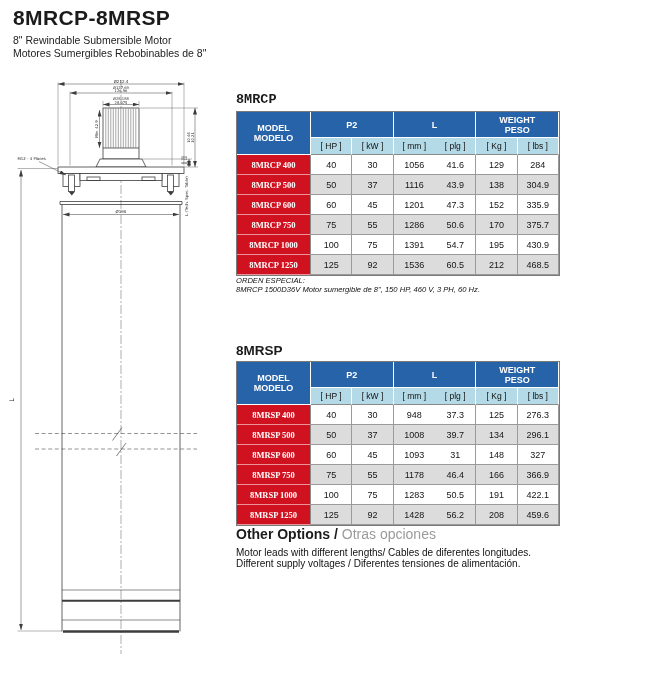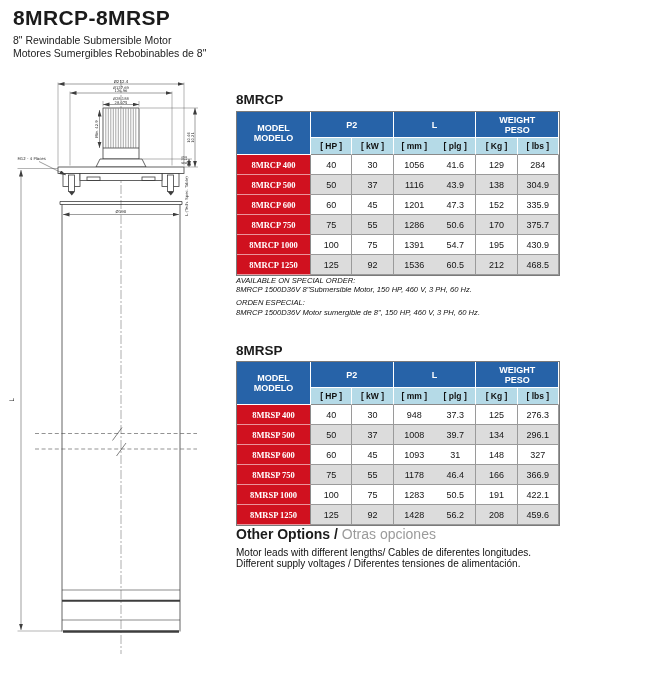--- a/index.html
+++ b/index.html
@@ -10,31 +10,31 @@
   .hdr h1{margin:0;font-size:21px;font-weight:700;letter-spacing:.4px;color:#1b1b1b;}
   .hdr .sub{font-size:10.5px;line-height:12.5px;color:#222;}
   .hdr .sub:first-of-type{margin-top:4px;}
   
   svg.drawing{position:absolute;left:0;top:0;width:230px;height:700px;}
   svg.drawing text{font-family:"DejaVu Sans",sans-serif;fill:#2b2b2b;}
   
   .rcol{position:absolute;left:236px;top:0;width:322px;}
   .rcol > *{position:absolute;left:0;}
   .tbl-title{font-size:13.5px;font-weight:700;color:#1b1b1b;}
-  #title0{top:92px;} #title1{top:343px;}
+  #title0{top:92px;font-family:Liberation Mono, monospace;} #title1{top:343px;}
   #t0{top:111px;} #t1{top:361px;}
   .grid{display:grid;width:322px;grid-template-columns:74px repeat(6,1fr);
         grid-template-rows:26px 17px repeat(6,20px);
         border:1px solid #7a7a7a;background:#fff;}
   .grid div{display:flex;align-items:center;justify-content:center;text-align:center;}
   .hd{background:#2763A8;color:#fff;font-weight:700;font-size:9px;
       border-right:1px solid #fff;border-bottom:1px solid #fff;flex-direction:column;line-height:10px;}
   .hd-model{grid-row:1/3;grid-column:1;}
   .hd-group{grid-column:span 2;}
-  .hd-unit{background:#B5DAE7;color:#111;font-weight:700;font-size:8.5px;
+  .hd-unit{background:#B5DAE7;color:#111;font-weight:400;font-size:8.5px;
            border-right:1px solid #fff;border-bottom:1px solid #8a8a8a;}
   .mc{background:#D0111F;color:#fff;font-weight:700;font-size:8.5px;
       border-right:1px solid #8a8a8a;border-bottom:1px solid rgba(255,255,255,.55);font-family:Liberation Serif, serif;}
   .dc{background:#fff;font-size:9px;color:#151515;
       border-right:1px solid #9a9a9a;border-bottom:1px solid #9a9a9a;}
   .dc.alt{background:#DCDCDC;text-align:center;}
   .grid div:nth-child(7n){border-right:none;}
   
   .notes{top:276px;width:322px;}
   .notes p{margin:0 0 4px 0;font-style:italic;font-size:7.6px;line-height:9.2px;color:#111;}
@@ -193,22 +193,20 @@
           <div class="dc alt">125</div>
           <div class="dc alt">92</div>
           <div class="dc alt">1536</div>
           <div class="dc alt">60.5</div>
           <div class="dc alt">212</div>
           <div class="dc alt">468.5</div>
         </div>
       </div>
 
     <div class="notes">
-      <p><span>AVAILABLE ON SPECIAL ORDER:</span><br>
-        <span>8MRCP 1500D36V 8"Submersible Motor, 150 HP, 460 V, 3 PH, 60 Hz.</span></p>
       <p><span>ORDEN ESPECIAL:</span><br>
         <span>8MRCP 1500D36V Motor sumergible de 8", 150 HP, 460 V, 3 PH, 60 Hz.</span></p>
     </div>
 
     <div class="tbl-title" id="title1">8MRSP</div>
     <div id="t1">
         <div class="grid">
           <div class="hd hd-model">
             <div>MODEL</div>
             <div>MODELO</div>

